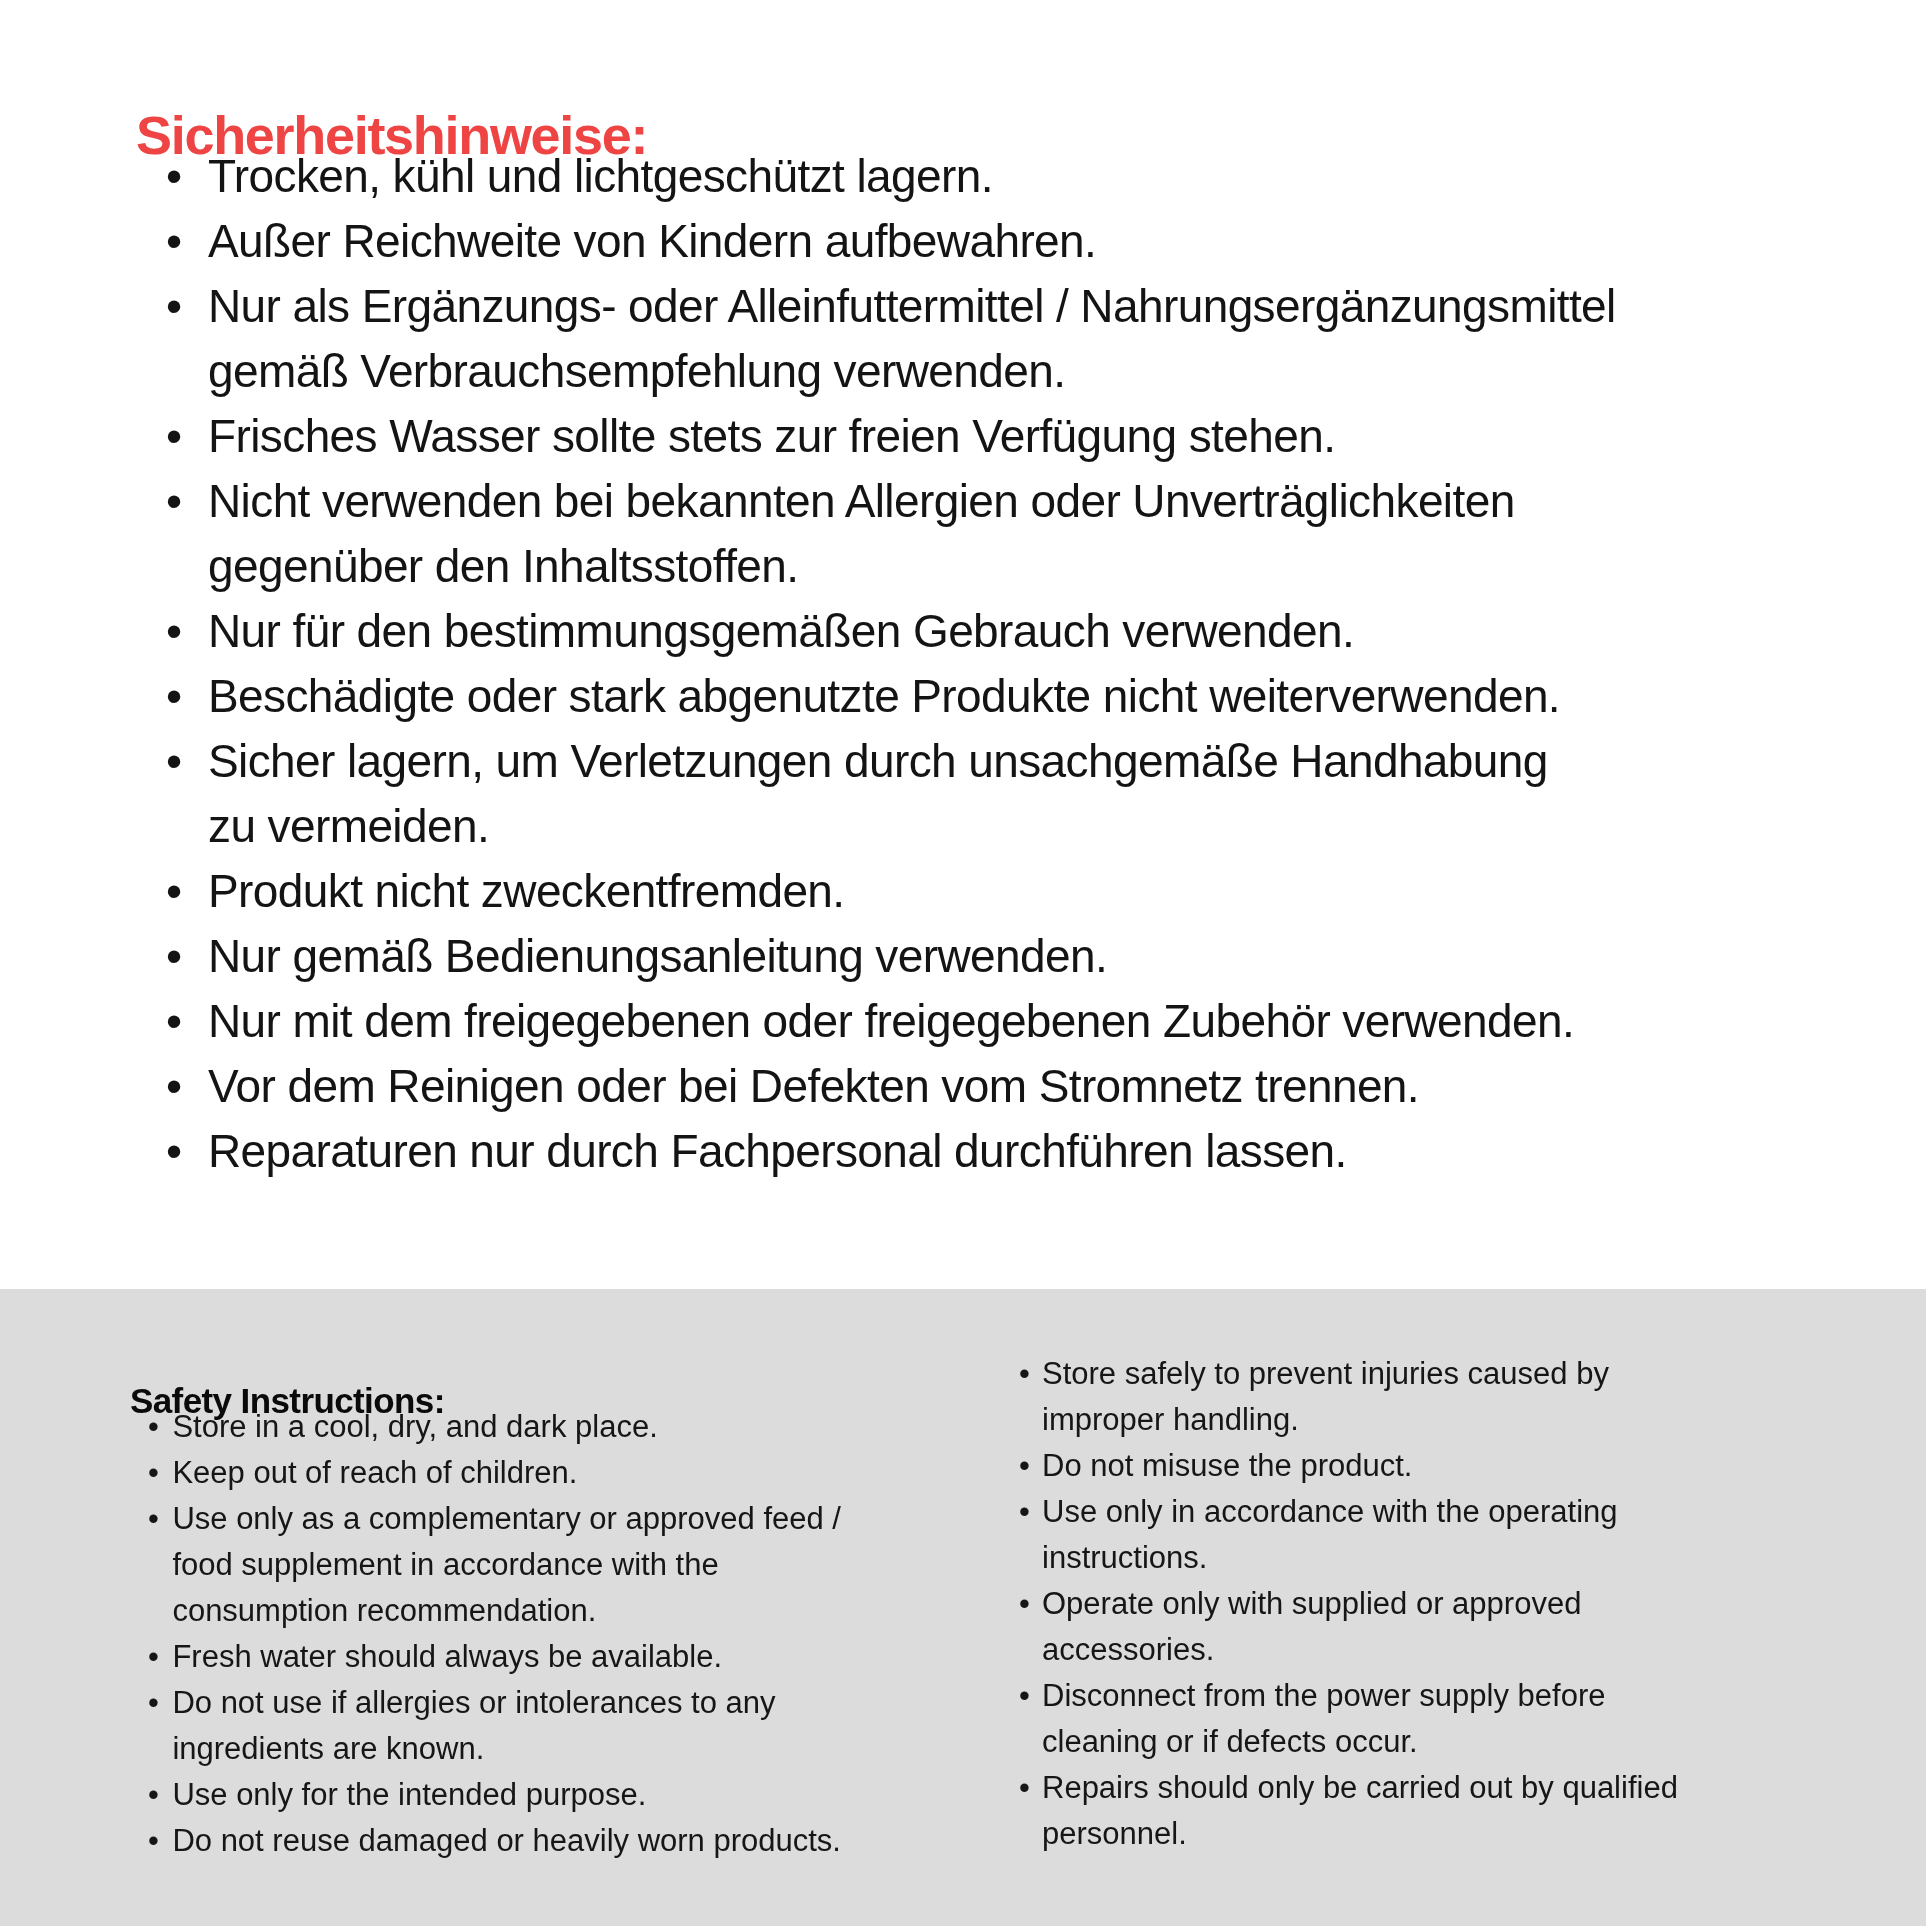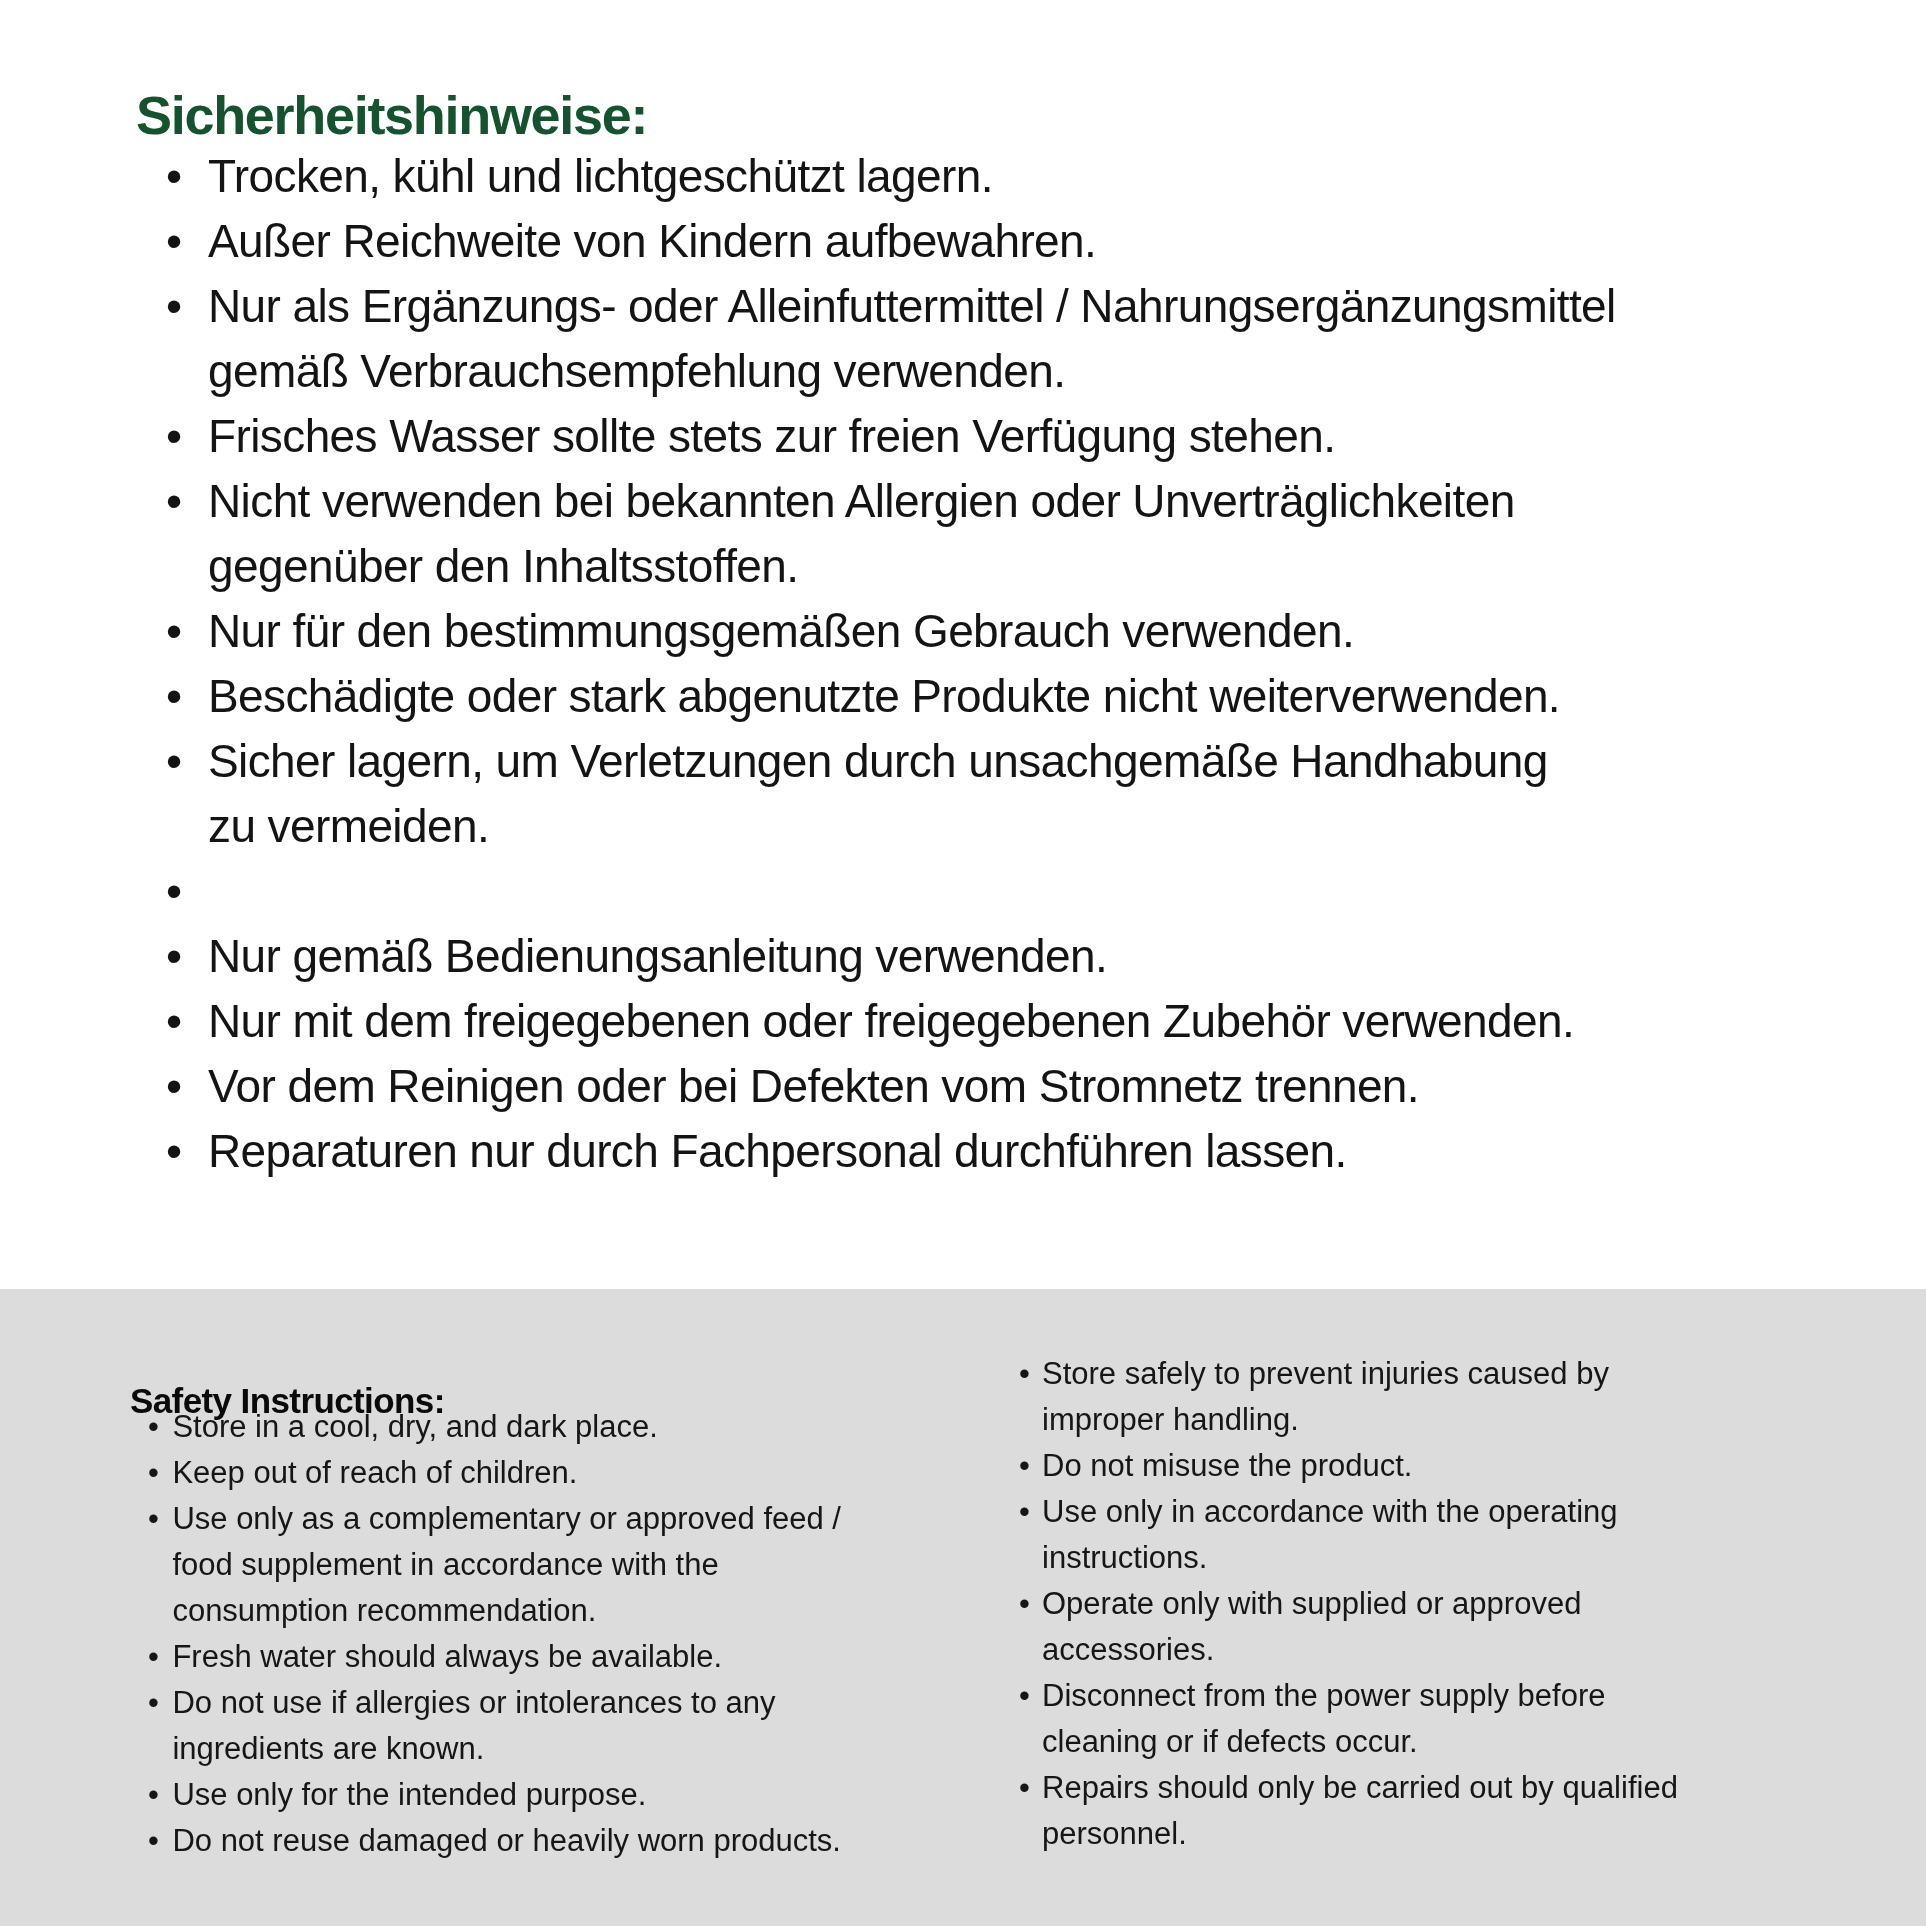--- a/index.html
+++ b/index.html
@@ -20,26 +20,26 @@
     height: 638px;
     background: #dcdcdc;
   }
   ul { list-style: none; margin: 0; padding: 0; }
   li { display: flex; align-items: flex-start; }
   .t { white-space: pre-line; }
 
   .de-heading {
     position: absolute;
     left: 136px;
-    top: 52px;
+    top: 72px;
     font-size: 54px;
     font-weight: 700;
     line-height: 1;
     letter-spacing: -1.3px;
-    color: #14532d;
+    color: #ef4444;
   }
   .de-list {
     position: absolute;
     left: 166px;
     top: 144px;
     font-size: 46px;
     line-height: 65px;
     letter-spacing: -0.6px;
     color: #141414;
   }
@@ -122,20 +122,21 @@
     </li>
 
     <li>
       <span class="b">•</span>
       <span class="t">Sicher lagern, um Verletzungen durch unsachgemäße Handhabung
 zu vermeiden.</span>
     </li>
 
     <li>
       <span class="b">•</span>
+      <span class="t">Produkt nicht zweckentfremden.</span>
     </li>
 
     <li>
       <span class="b">•</span>
       <span class="t">Nur gemäß Bedienungsanleitung verwenden.</span>
     </li>
 
     <li>
       <span class="b">•</span>
       <span class="t">Nur mit dem freigegebenen oder freigegebenen Zubehör verwenden.</span>

